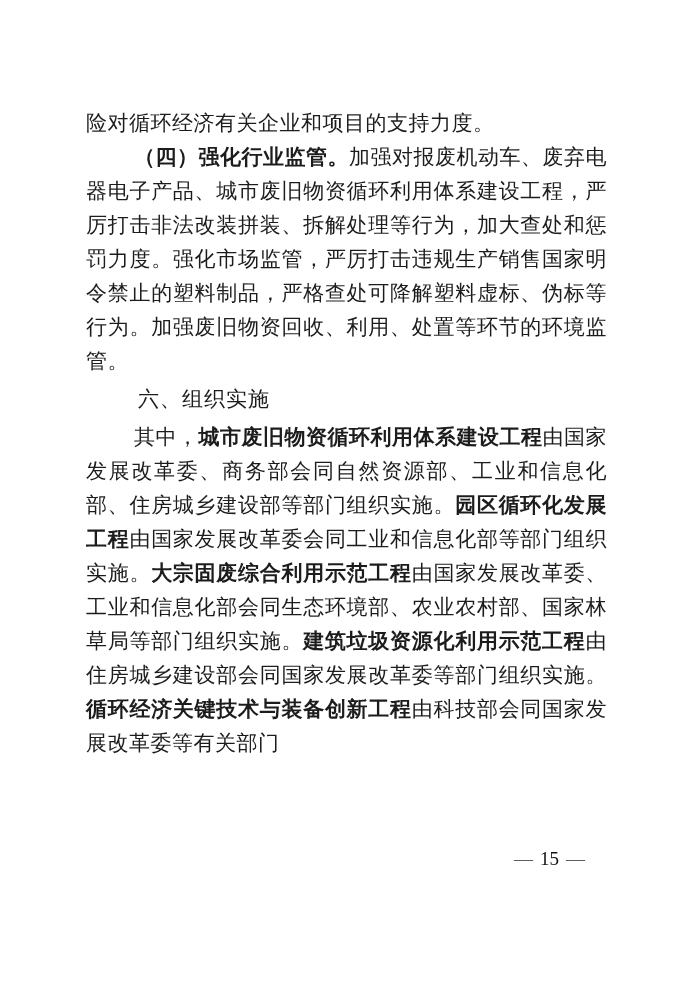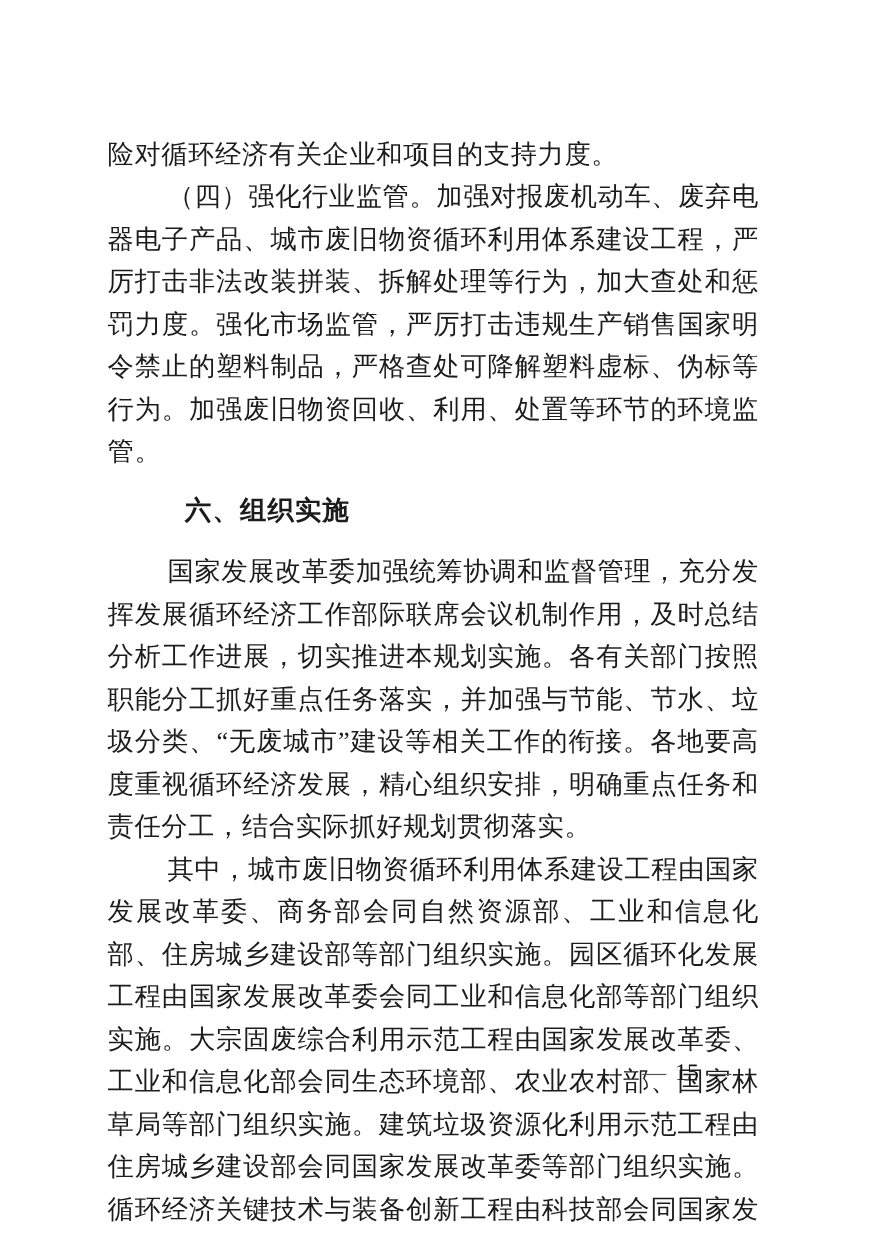--- a/index.html
+++ b/index.html
@@ -31,26 +31,26 @@
     line-height: 34px;
     color: #1c1c1c;
     text-align: justify;
     text-justify: inter-character;
     letter-spacing: 0.5px;
   }
   .para.indent {
     text-indent: 48px;
   }
   .bold-run {
-    font-weight: normal;
+    font-weight: bold;
   }
   .section-heading {
-    margin: 14px;
+    margin: 4px;
     font-family: "Liberation Sans", "DejaVu Sans", sans-serif;
-    font-weight: bold;
+    font-weight: normal;
     font-size: 21px;
     line-height: 34px;
     color: #1c1c1c;
     text-indent: 48px;
     letter-spacing: 1px;
   }
   .footer-page-number {
     position: absolute;
     top: 847px;
     right: 108px;
@@ -79,23 +79,20 @@
     </p>
 
     <p class="para indent">
       <span class="bold-run">（四）强化行业监管。</span><span>加强对报废机动车、废弃电器电子产品、城市废旧物资循环利用体系建设工程，严厉打击非法改装拼装、拆解处理等行为，加大查处和惩罚力度。强化市场监管，严厉打击违规生产销售国家明令禁止的塑料制品，严格查处可降解塑料虚标、伪标等行为。加强废旧物资回收、利用、处置等环节的环境监管。</span>
     </p>
 
     <h2 class="section-heading">
       <span>六、组织实施</span>
     </h2>
 
-    <p class="para indent">
-      <span>国家发展改革委加强统筹协调和监督管理，充分发挥发展循环经济工作部际联席会议机制作用，及时总结分析工作进展，切实推进本规划实施。各有关部门按照职能分工抓好重点任务落实，并加强与节能、节水、垃圾分类、“无废城市”建设等相关工作的衔接。各地要高度重视循环经济发展，精心组织安排，明确重点任务和责任分工，结合实际抓好规划贯彻落实。</span>
-    </p>
 
     <p class="para indent">
       <span>其中，</span><span class="bold-run">城市废旧物资循环利用体系建设工程</span><span>由国家发展改革委、商务部会同自然资源部、工业和信息化部、住房城乡建设部等部门组织实施。</span><span class="bold-run">园区循环化发展工程</span><span>由国家发展改革委会同工业和信息化部等部门组织实施。</span><span class="bold-run">大宗固废综合利用示范工程</span><span>由国家发展改革委、工业和信息化部会同生态环境部、农业农村部、国家林草局等部门组织实施。</span><span class="bold-run">建筑垃圾资源化利用示范工程</span><span>由住房城乡建设部会同国家发展改革委等部门组织实施。</span><span class="bold-run">循环经济关键技术与装备创新工程</span><span>由科技部会同国家发展改革委等有关部门</span>
     </p>
 
   </div>
 
   <div class="footer-page-number">
     <span class="dash">—</span><span class="num">15</span><span class="dash">—</span>
   </div>

